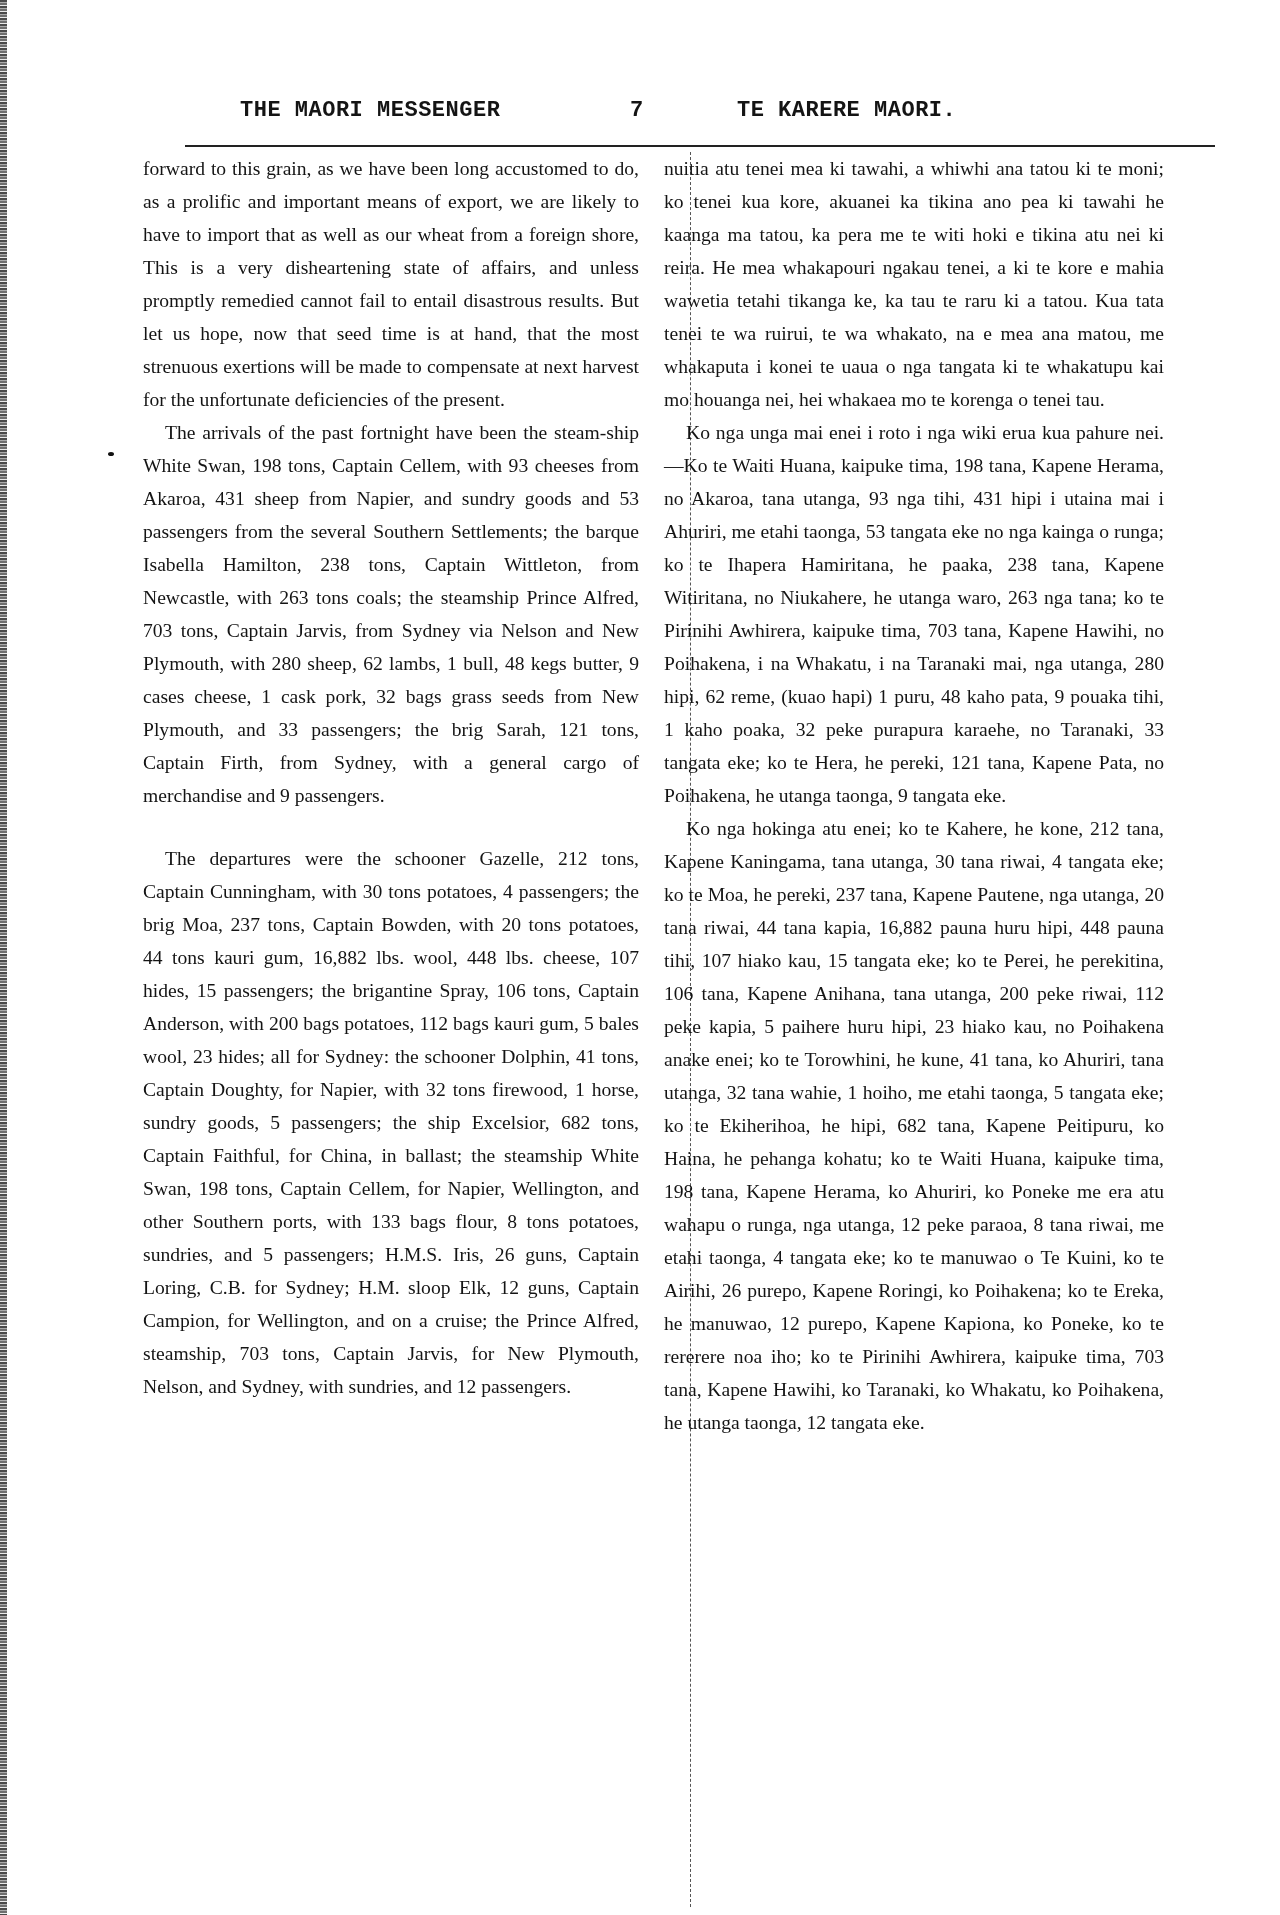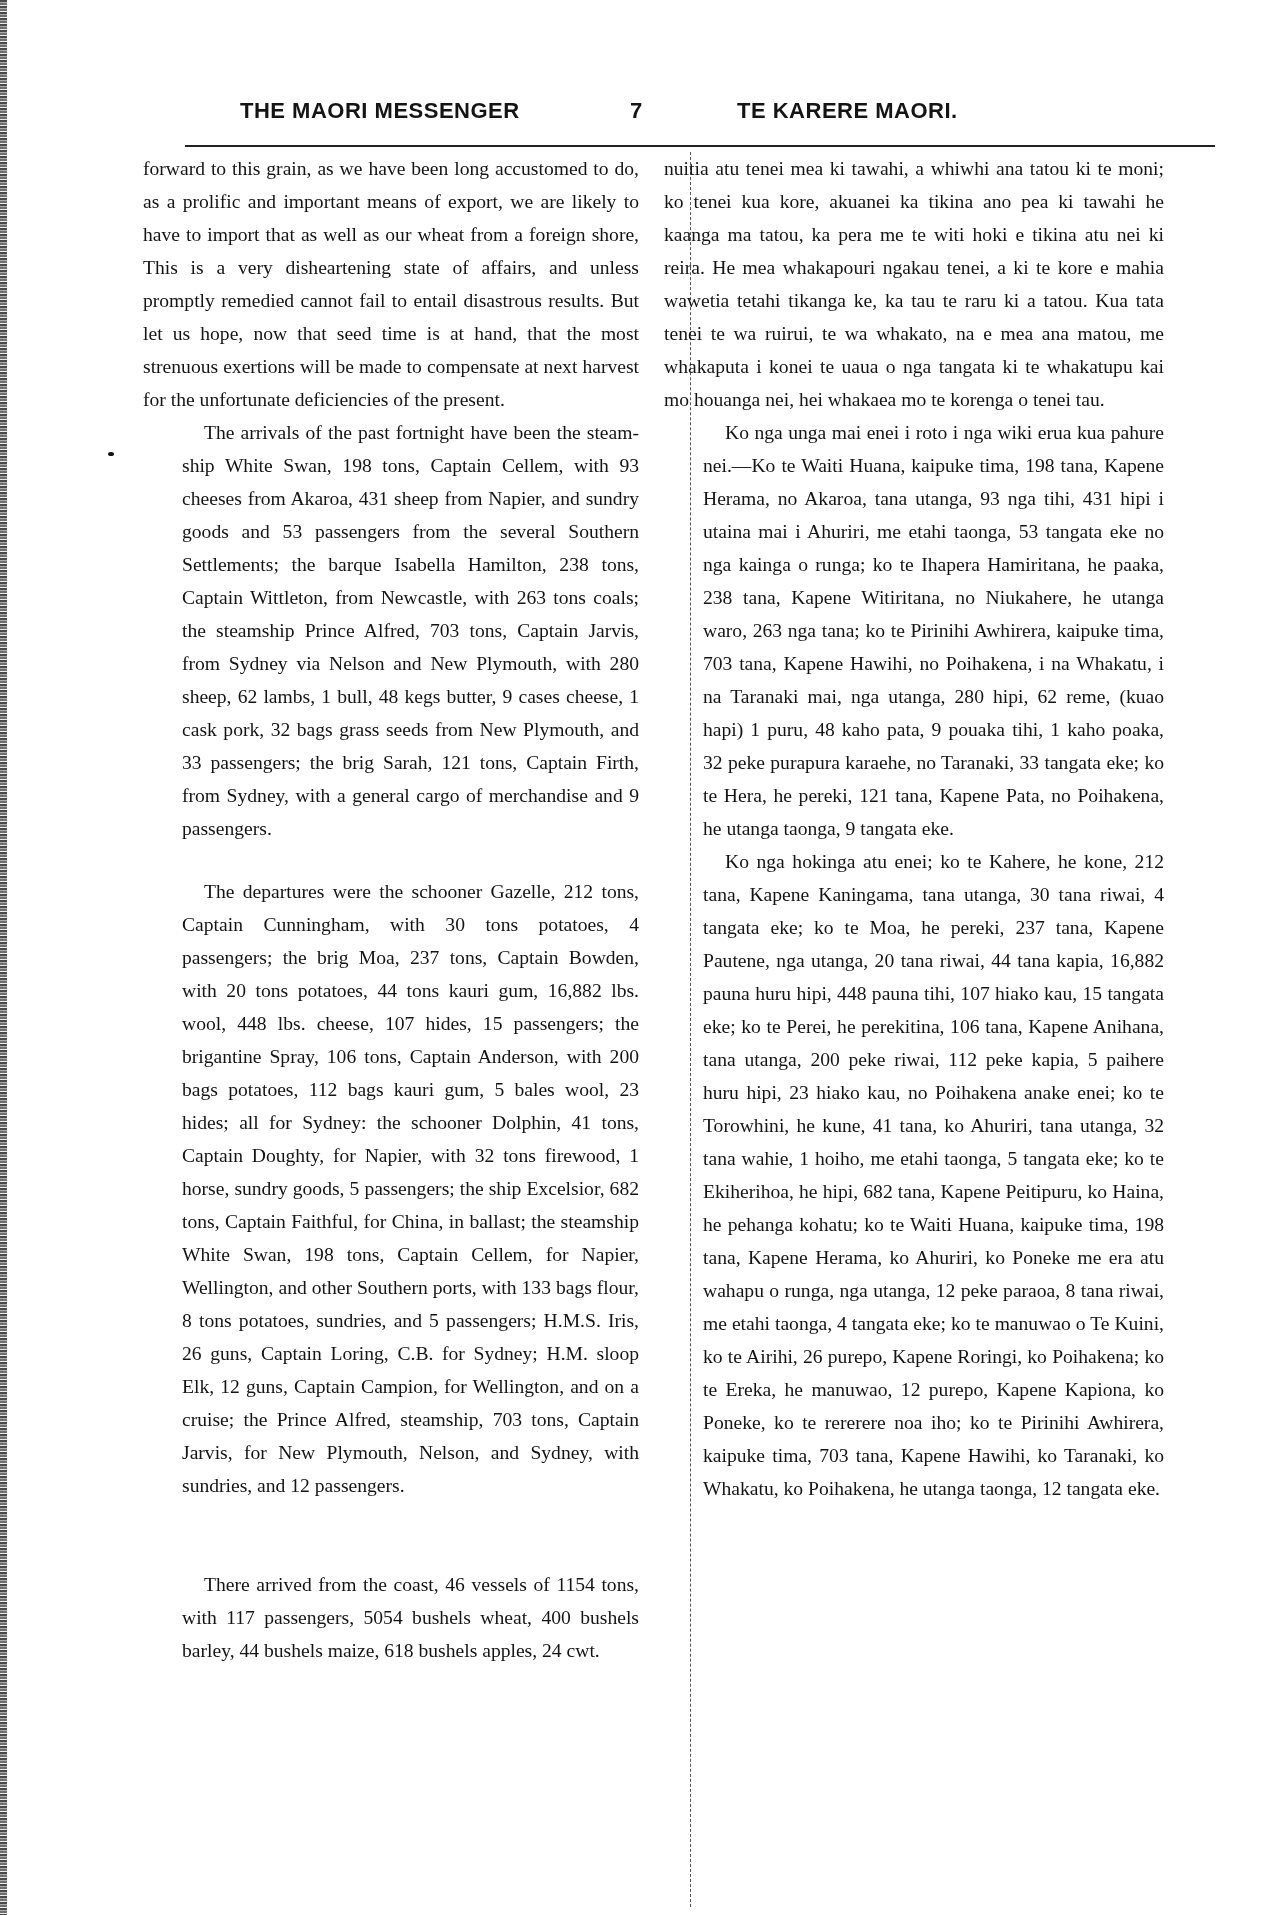--- a/index.html
+++ b/index.html
@@ -11,36 +11,36 @@
     position: absolute; left: 0; top: 0; width: 7px; height: 1915px;
     background: repeating-linear-gradient(180deg, #2a2a2a 0px, #2a2a2a 2px, #9a9a9a 2px, #9a9a9a 3px, #555 3px, #555 5px, #e5e5e5 5px, #e5e5e5 6px);
     opacity: 0.85;
   }
   .stray-mark {
     position: absolute; left: 108px; top: 452px; width: 6px; height: 4px;
     background: #111; border-radius: 50%;
   }
   .header {
     position: absolute; top: 98px; left: 180px; width: 880px; height: 34px;
-    font-family: Liberation Sans, sans-serif;
+    font-family: Liberation Mono, monospace;
     font-weight: bold; font-size: 22px; letter-spacing: 0.5px;
   }
   .header .h-left { position: absolute; left: 60px; top: 0; }
   .header .h-page { position: absolute; left: 450px; top: 0; }
   .header .h-right { position: absolute; left: 557px; top: 0; }
   .rule {
     position: absolute; top: 145px; left: 185px; width: 1030px; height: 2px;
     background: #222;
   }
   .col {
     position: absolute; top: 152px; width: 496px;
     font-size: 19.6px; line-height: 33px; text-align: justify;
   }
   .col p { margin: 0; }
-  .col .indent { text-indent: 22px; margin-left: 39px; }
+  .col .indent { text-indent: 22px; }
   .col-left { left: 143px; }
   .col-right { left: 664px; width: 500px; }
   .divider {
     position: absolute; left: 690px; top: 152px; width: 0; height: 1755px;
     border-left: 1px dashed #555;
   }
   .gap-a { height: 30px; }
   .gap-b { height: 66px; }
 </style>
 </head>
@@ -56,21 +56,20 @@
 </div>
 
 <div class="rule"></div>
 
 <div class="col col-left">
   <p>forward to this grain, as we have been long accustomed to do, as a prolific and important means of export, we are likely to have to import that as well as our wheat from a foreign shore, This is a very disheartening state of affairs, and unless promptly remedied cannot fail to entail disastrous results. But let us hope, now that seed time is at hand, that the most strenuous exertions will be made to compensate at next harvest for the unfortunate deficiencies of the present.</p>
   <p class="indent">The arrivals of the past fortnight have been the steam-ship White Swan, 198 tons, Captain Cellem, with 93 cheeses from Akaroa, 431 sheep from Napier, and sundry goods and 53 passengers from the several Southern Settlements; the barque Isabella Hamilton, 238 tons, Captain Wittleton, from Newcastle, with 263 tons coals; the steamship Prince Alfred, 703 tons, Captain Jarvis, from Sydney via Nelson and New Plymouth, with 280 sheep, 62 lambs, 1 bull, 48 kegs butter, 9 cases cheese, 1 cask pork, 32 bags grass seeds from New Plymouth, and 33 passengers; the brig Sarah, 121 tons, Captain Firth, from Sydney, with a general cargo of merchandise and 9 passengers.</p>
   <div class="gap-a"></div>
   <p class="indent">The departures were the schooner Gazelle, 212 tons, Captain Cunningham, with 30 tons potatoes, 4 passengers; the brig Moa, 237 tons, Captain Bowden, with 20 tons potatoes, 44 tons kauri gum, 16,882 lbs. wool, 448 lbs. cheese, 107 hides, 15 passengers; the brigantine Spray, 106 tons, Captain Anderson, with 200 bags potatoes, 112 bags kauri gum, 5 bales wool, 23 hides; all for Sydney: the schooner Dolphin, 41 tons, Captain Doughty, for Napier, with 32 tons firewood, 1 horse, sundry goods, 5 passengers; the ship Excelsior, 682 tons, Captain Faithful, for China, in ballast; the steamship White Swan, 198 tons, Captain Cellem, for Napier, Wellington, and other Southern ports, with 133 bags flour, 8 tons potatoes, sundries, and 5 passengers; H.M.S. Iris, 26 guns, Captain Loring, C.B. for Sydney; H.M. sloop Elk, 12 guns, Captain Campion, for Wellington, and on a cruise; the Prince Alfred, steamship, 703 tons, Captain Jarvis, for New Plymouth, Nelson, and Sydney, with sundries, and 12 passengers.</p>
   <div class="gap-b"></div>
-  <p class="indent">There arrived from the coast, 46 vessels of 1154 tons, with 117 passengers, 5054 bushels wheat, 400 bushels barley, 44 bushels maize, 618 bushels apples, 24 cwt.</p>
 </div>
 
 <div class="divider"></div>
 
 <div class="col col-right">
   <p>nuitia atu tenei mea ki tawahi, a whiwhi ana tatou ki te moni; ko tenei kua kore, akuanei ka tikina ano pea ki tawahi he kaanga ma tatou, ka pera me te witi hoki e tikina atu nei ki reira. He mea whakapouri ngakau tenei, a ki te kore e mahia wawetia tetahi tikanga ke, ka tau te raru ki a tatou. Kua tata tenei te wa ruirui, te wa whakato, na e mea ana matou, me whakaputa i konei te uaua o nga tangata ki te whakatupu kai mo houanga nei, hei whakaea mo te korenga o tenei tau.</p>
   <p class="indent">Ko nga unga mai enei i roto i nga wiki erua kua pahure nei.—Ko te Waiti Huana, kaipuke tima, 198 tana, Kapene Herama, no Akaroa, tana utanga, 93 nga tihi, 431 hipi i utaina mai i Ahuriri, me etahi taonga, 53 tangata eke no nga kainga o runga; ko te Ihapera Hamiritana, he paaka, 238 tana, Kapene Witiritana, no Niukahere, he utanga waro, 263 nga tana; ko te Pirinihi Awhirera, kaipuke tima, 703 tana, Kapene Hawihi, no Poihakena, i na Whakatu, i na Taranaki mai, nga utanga, 280 hipi, 62 reme, (kuao hapi) 1 puru, 48 kaho pata, 9 pouaka tihi, 1 kaho poaka, 32 peke purapura karaehe, no Taranaki, 33 tangata eke; ko te Hera, he pereki, 121 tana, Kapene Pata, no Poihakena, he utanga taonga, 9 tangata eke.</p>
   <p class="indent">Ko nga hokinga atu enei; ko te Kahere, he kone, 212 tana, Kapene Kaningama, tana utanga, 30 tana riwai, 4 tangata eke; ko te Moa, he pereki, 237 tana, Kapene Pautene, nga utanga, 20 tana riwai, 44 tana kapia, 16,882 pauna huru hipi, 448 pauna tihi, 107 hiako kau, 15 tangata eke; ko te Perei, he perekitina, 106 tana, Kapene Anihana, tana utanga, 200 peke riwai, 112 peke kapia, 5 paihere huru hipi, 23 hiako kau, no Poihakena anake enei; ko te Torowhini, he kune, 41 tana, ko Ahuriri, tana utanga, 32 tana wahie, 1 hoiho, me etahi taonga, 5 tangata eke; ko te Ekiherihoa, he hipi, 682 tana, Kapene Peitipuru, ko Haina, he pehanga kohatu; ko te Waiti Huana, kaipuke tima, 198 tana, Kapene Herama, ko Ahuriri, ko Poneke me era atu wahapu o runga, nga utanga, 12 peke paraoa, 8 tana riwai, me etahi taonga, 4 tangata eke; ko te manuwao o Te Kuini, ko te Airihi, 26 purepo, Kapene Roringi, ko Poihakena; ko te Ereka, he manuwao, 12 purepo, Kapene Kapiona, ko Poneke, ko te rererere noa iho; ko te Pirinihi Awhirera, kaipuke tima, 703 tana, Kapene Hawihi, ko Taranaki, ko Whakatu, ko Poihakena, he utanga taonga, 12 tangata eke.</p>
 </div>
 

